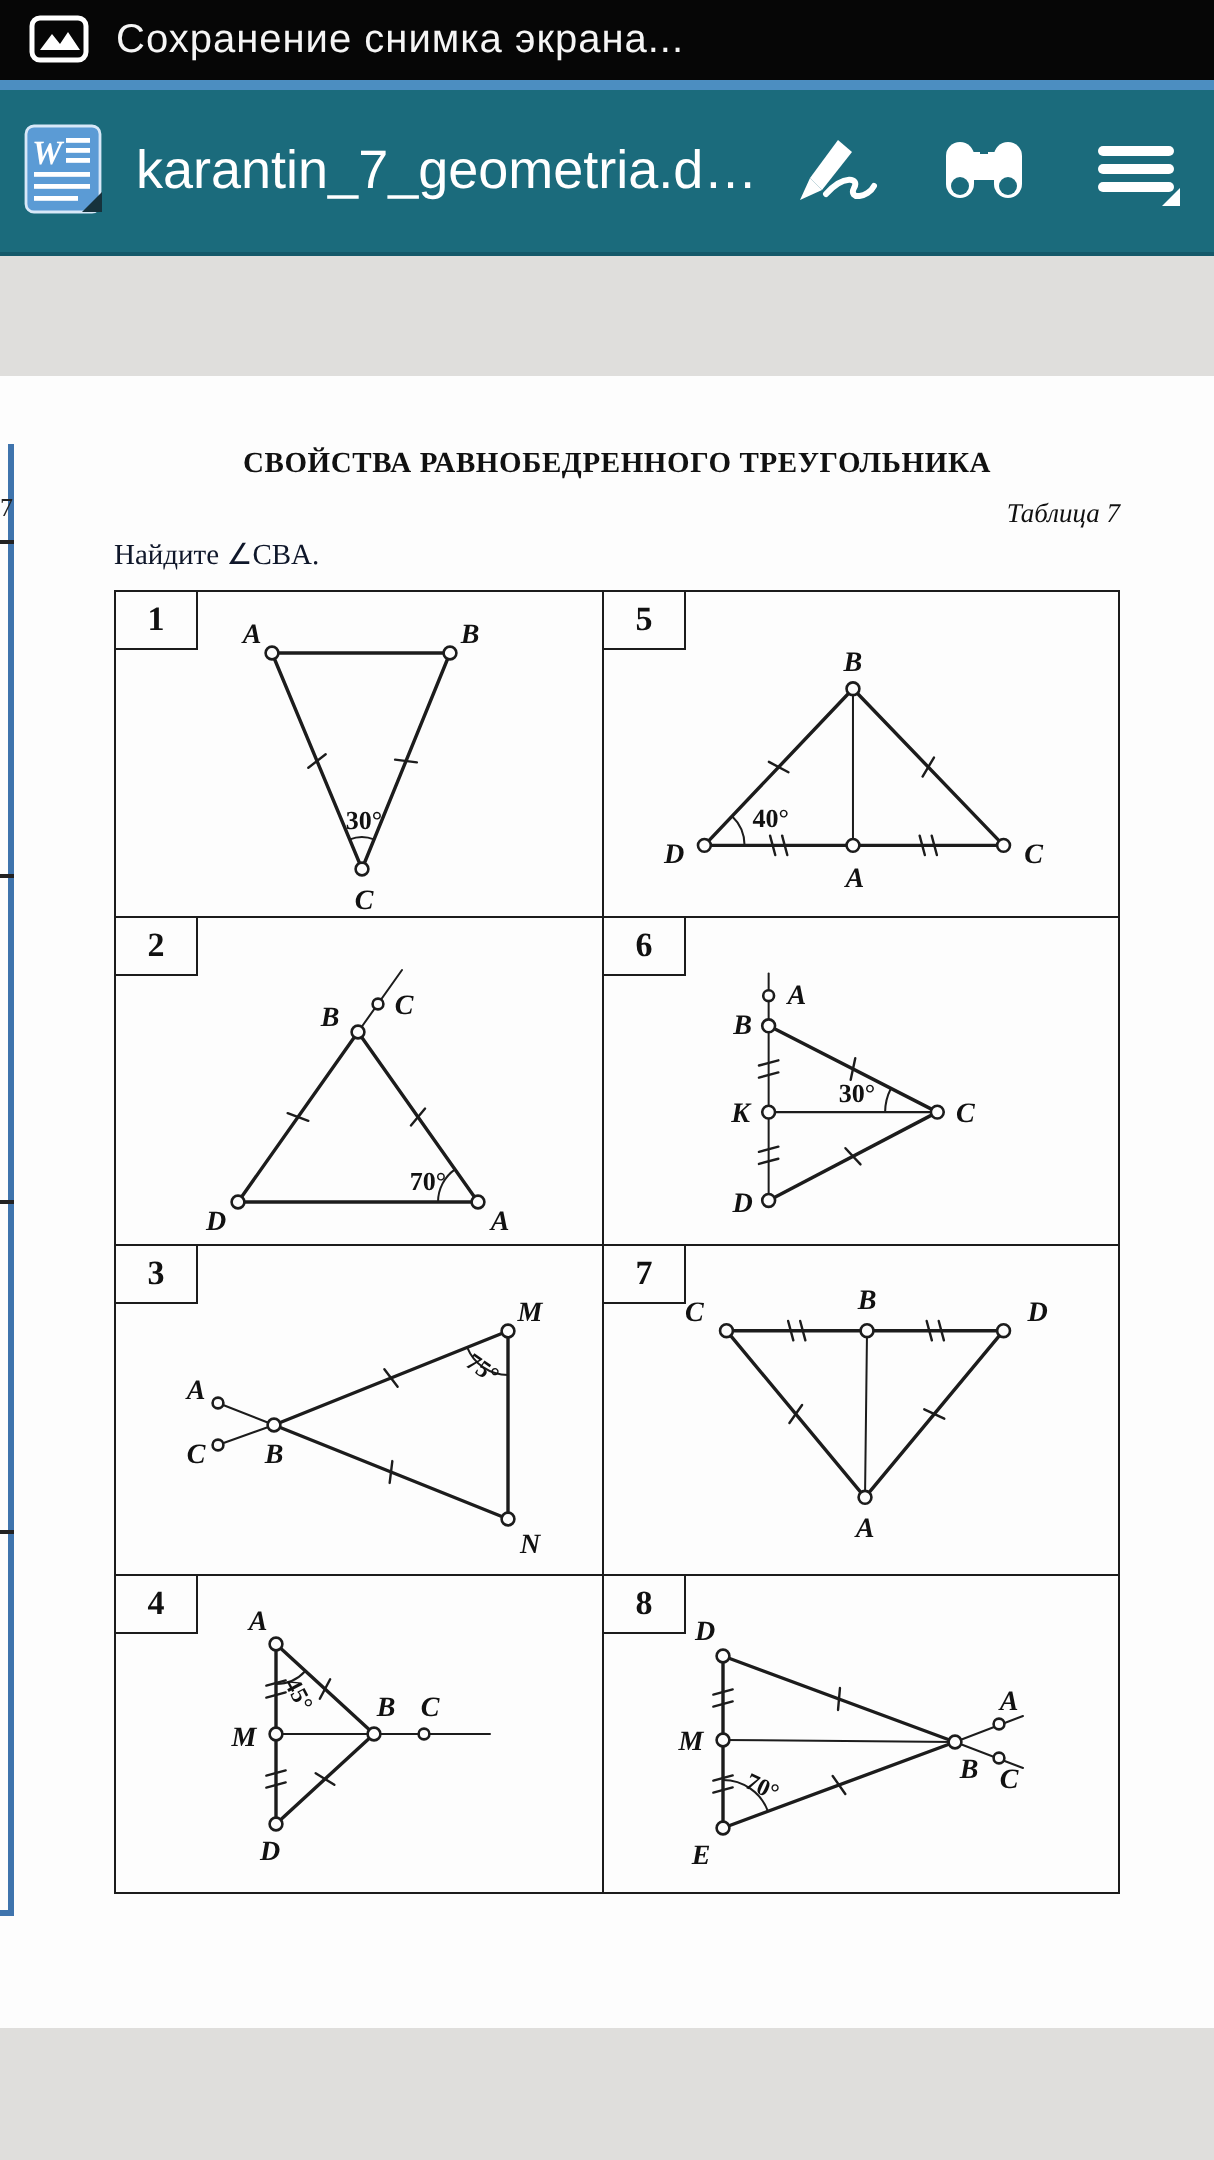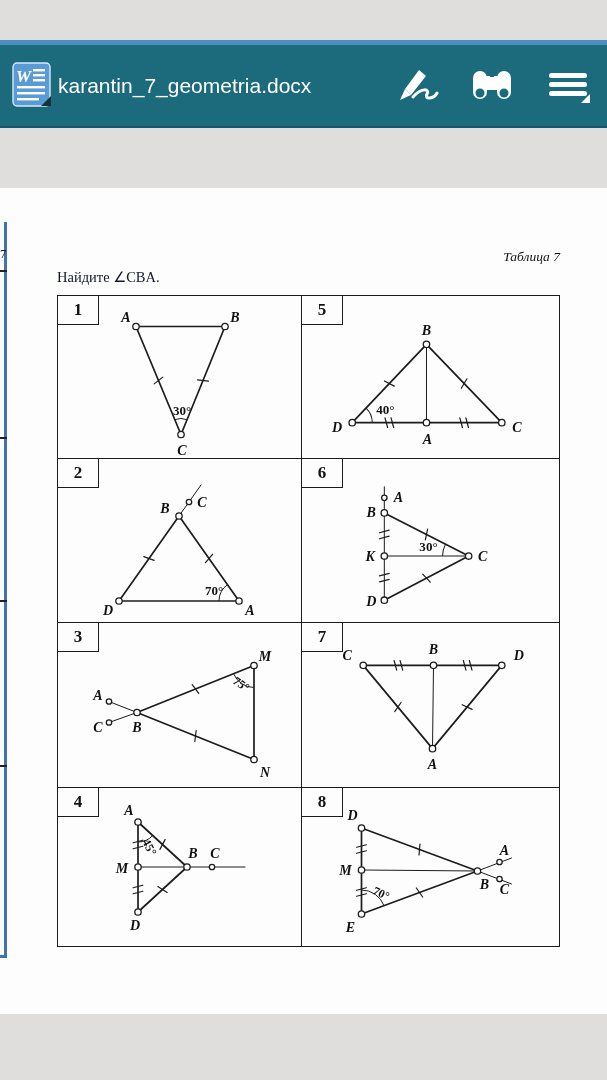--- a/index.html
+++ b/index.html
@@ -9,21 +9,21 @@
   
   .statusbar{position:absolute;top:0;left:0;width:607px;height:40px;background:#060606;
              display:flex;align-items:center;gap:12px;padding-left:14px;box-sizing:border-box;}
   .statusbar .txt{color:#f5f5f5;font-size:20px;letter-spacing:.5px;}
   .accent-strip{position:absolute;top:40px;left:0;width:607px;height:5px;background:#4c8ec1;}
 
   
   .toolbar{position:absolute;top:45px;left:0;width:607px;height:83px;background:#1b6b7c;
            border-bottom:2px solid #14596a;box-sizing:border-box;
            display:flex;align-items:center;padding:0 16px 0 12px;}
-  .toolbar .fname{color:#fff;font-size:21px;margin-left:4px;flex:1;white-space:nowrap;
+  .toolbar .fname{color:#fff;font-size:27px;margin-left:14px;flex:1;white-space:nowrap;
                   overflow:hidden;text-overflow:ellipsis;}
   .tb-icons{display:flex;align-items:center;gap:30px;}
   .tb-btn{width:46px;height:44px;display:flex;align-items:center;justify-content:center;cursor:pointer;}
 
   
   .page{position:absolute;top:188px;left:0;width:607px;height:826px;background:#fdfdfd;}
   .edge-line{position:absolute;left:4px;top:222px;width:3px;height:736px;background:#3f74ad;}
   .edge-line-bottom{position:absolute;left:0;top:955px;width:7px;height:3px;background:#3f74ad;}
   .edge-tick{position:absolute;left:0;width:7px;height:2px;background:#222;}
   .edge-num{position:absolute;left:0;top:246px;font:13px "Liberation Serif",serif;color:#222;}
@@ -55,20 +55,27 @@
   .arc{fill:none;stroke:#1c1c1c;stroke-width:1;}
   text.pt{font:italic 600 14px "Liberation Serif",serif;fill:#111;text-anchor:middle;}
   text.ang{font:600 13px "Liberation Serif",serif;fill:#111;text-anchor:middle;}
   text.ang.sm{font-size:12px;}
 </style>
 </head>
 <body>
 
 <div class="screen">
 
+  <div class="statusbar">
+    <svg width="32" height="28" viewBox="0 0 32 28">
+      <rect x="2" y="3" width="27" height="21" rx="4" fill="none" stroke="#fff" stroke-width="2.5"></rect>
+      <path d="M6 19 L12 11 L16 16 L20 10 L26 19 Z" fill="#fff"></path>
+    </svg>
+    <span class="txt">Сохранение снимка экрана...</span>
+  </div>
   <div class="accent-strip"></div>
 
   <div class="toolbar">
     <svg width="42" height="50" viewBox="0 0 42 50">
       <rect x="1" y="2" width="37" height="43" rx="4" fill="#5b9bd5" stroke="#d8e8f8" stroke-width="1.4"></rect>
       <text x="4" y="21" font-family="Liberation Serif, serif" font-style="italic" font-weight="bold" font-size="17" fill="#fff">W</text>
       <rect x="21" y="8" width="12" height="2.4" fill="#fff"></rect>
       <rect x="21" y="13" width="12" height="2.4" fill="#fff"></rect>
       <rect x="21" y="18" width="12" height="2.4" fill="#fff"></rect>
       <rect x="5" y="25" width="28" height="2.4" fill="#fff"></rect>
@@ -109,20 +116,21 @@
   <div class="page"></div>
 
   <div class="edge-line"></div>
   <div class="edge-line-bottom"></div>
   <div class="edge-num">7</div>
   <div class="edge-tick" style="top:270px"></div>
   <div class="edge-tick" style="top:437px"></div>
   <div class="edge-tick" style="top:600px"></div>
   <div class="edge-tick" style="top:765px"></div>
 
+  <div class="doc-title">СВОЙСТВА РАВНОБЕДРЕННОГО ТРЕУГОЛЬНИКА</div>
   <div class="doc-caption">Таблица 7</div>
   <div class="doc-task">Найдите ∠CBA.</div>
 
   <div class="ptable">
 
     <div class="cell br bb">
       <svg class="diagram" viewBox="0 0 243 161">
         <g>
           <line class="ln" x1="78" y1="30" x2="167" y2="30"></line>
           <line class="ln" x1="78" y1="30" x2="123" y2="138"></line>

